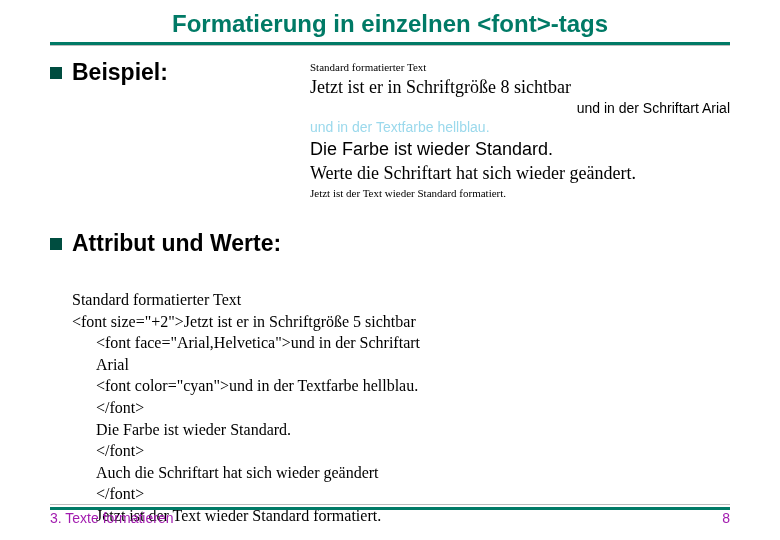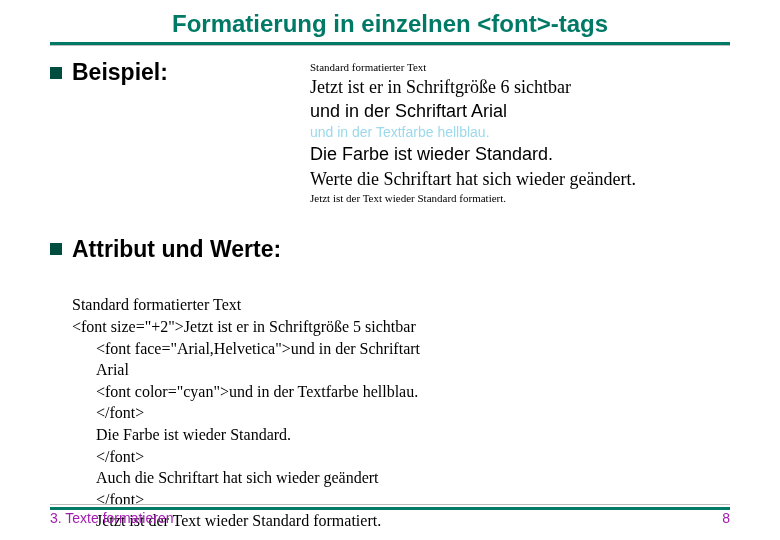--- a/index.html
+++ b/index.html
@@ -60,21 +60,21 @@
   .example-box {
     font-family: "Times New Roman", serif;
     font-size: 14px;
     line-height: 1.35;
     color: #000;
     margin-left:260px;
     margin-top:-36px;
   }
   .ex-standard { font-size: 11px; font-family:"Times New Roman",serif;}
   .ex-size5 { font-size: 18px; font-family:"Times New Roman",serif;}
-  .ex-arial { font-size: 18px; font-family: Arial, Helvetica, sans-serif; }
+  .ex-arial { font-size: 14px; font-family: Arial, Helvetica, sans-serif; text-align: right; }
   .ex-cyan  { font-size: 14px; font-family: Arial, Helvetica, sans-serif; color:#9bd9ec;}
   .ex-backstd { font-size:18px; font-family: Arial, Helvetica, sans-serif; }
   .ex-backfont{ font-size:18px; font-family:"Times New Roman",serif;}
   .ex-final  { font-size:11px; font-family:"Times New Roman",serif;}
   .section2 {
     margin-top: 30px;
   }
   .code-block {
     font-family: Liberation Serif, serif;
     font-size: 16px;
@@ -110,21 +110,21 @@
   <div class="title-underline"></div>
 
   <div class="body">
     <div class="bullet-line">
       <span class="bullet-box"></span>
       <span class="bullet-label">Beispiel:</span>
     </div>
 
     <div class="example-box">
       <div class="ex-standard">Standard formatierter Text</div>
-      <div class="ex-size5">Jetzt ist er in Schriftgröße 6 sichtbar</div>
+      <div class="ex-size5">Jetzt ist er in Schriftgröße 8 sichtbar</div>
       <div class="ex-arial">und in der Schriftart Arial</div>
       <div class="ex-cyan">und in der Textfarbe hellblau.</div>
       <div class="ex-backstd">Die Farbe ist wieder Standard.</div>
       <div class="ex-backfont">Werte die Schriftart hat sich wieder geändert.</div>
       <div class="ex-final">Jetzt ist der Text wieder Standard formatiert.</div>
     </div>
 
     <div class="section2">
       <div class="bullet-line">
         <span class="bullet-box"></span>

